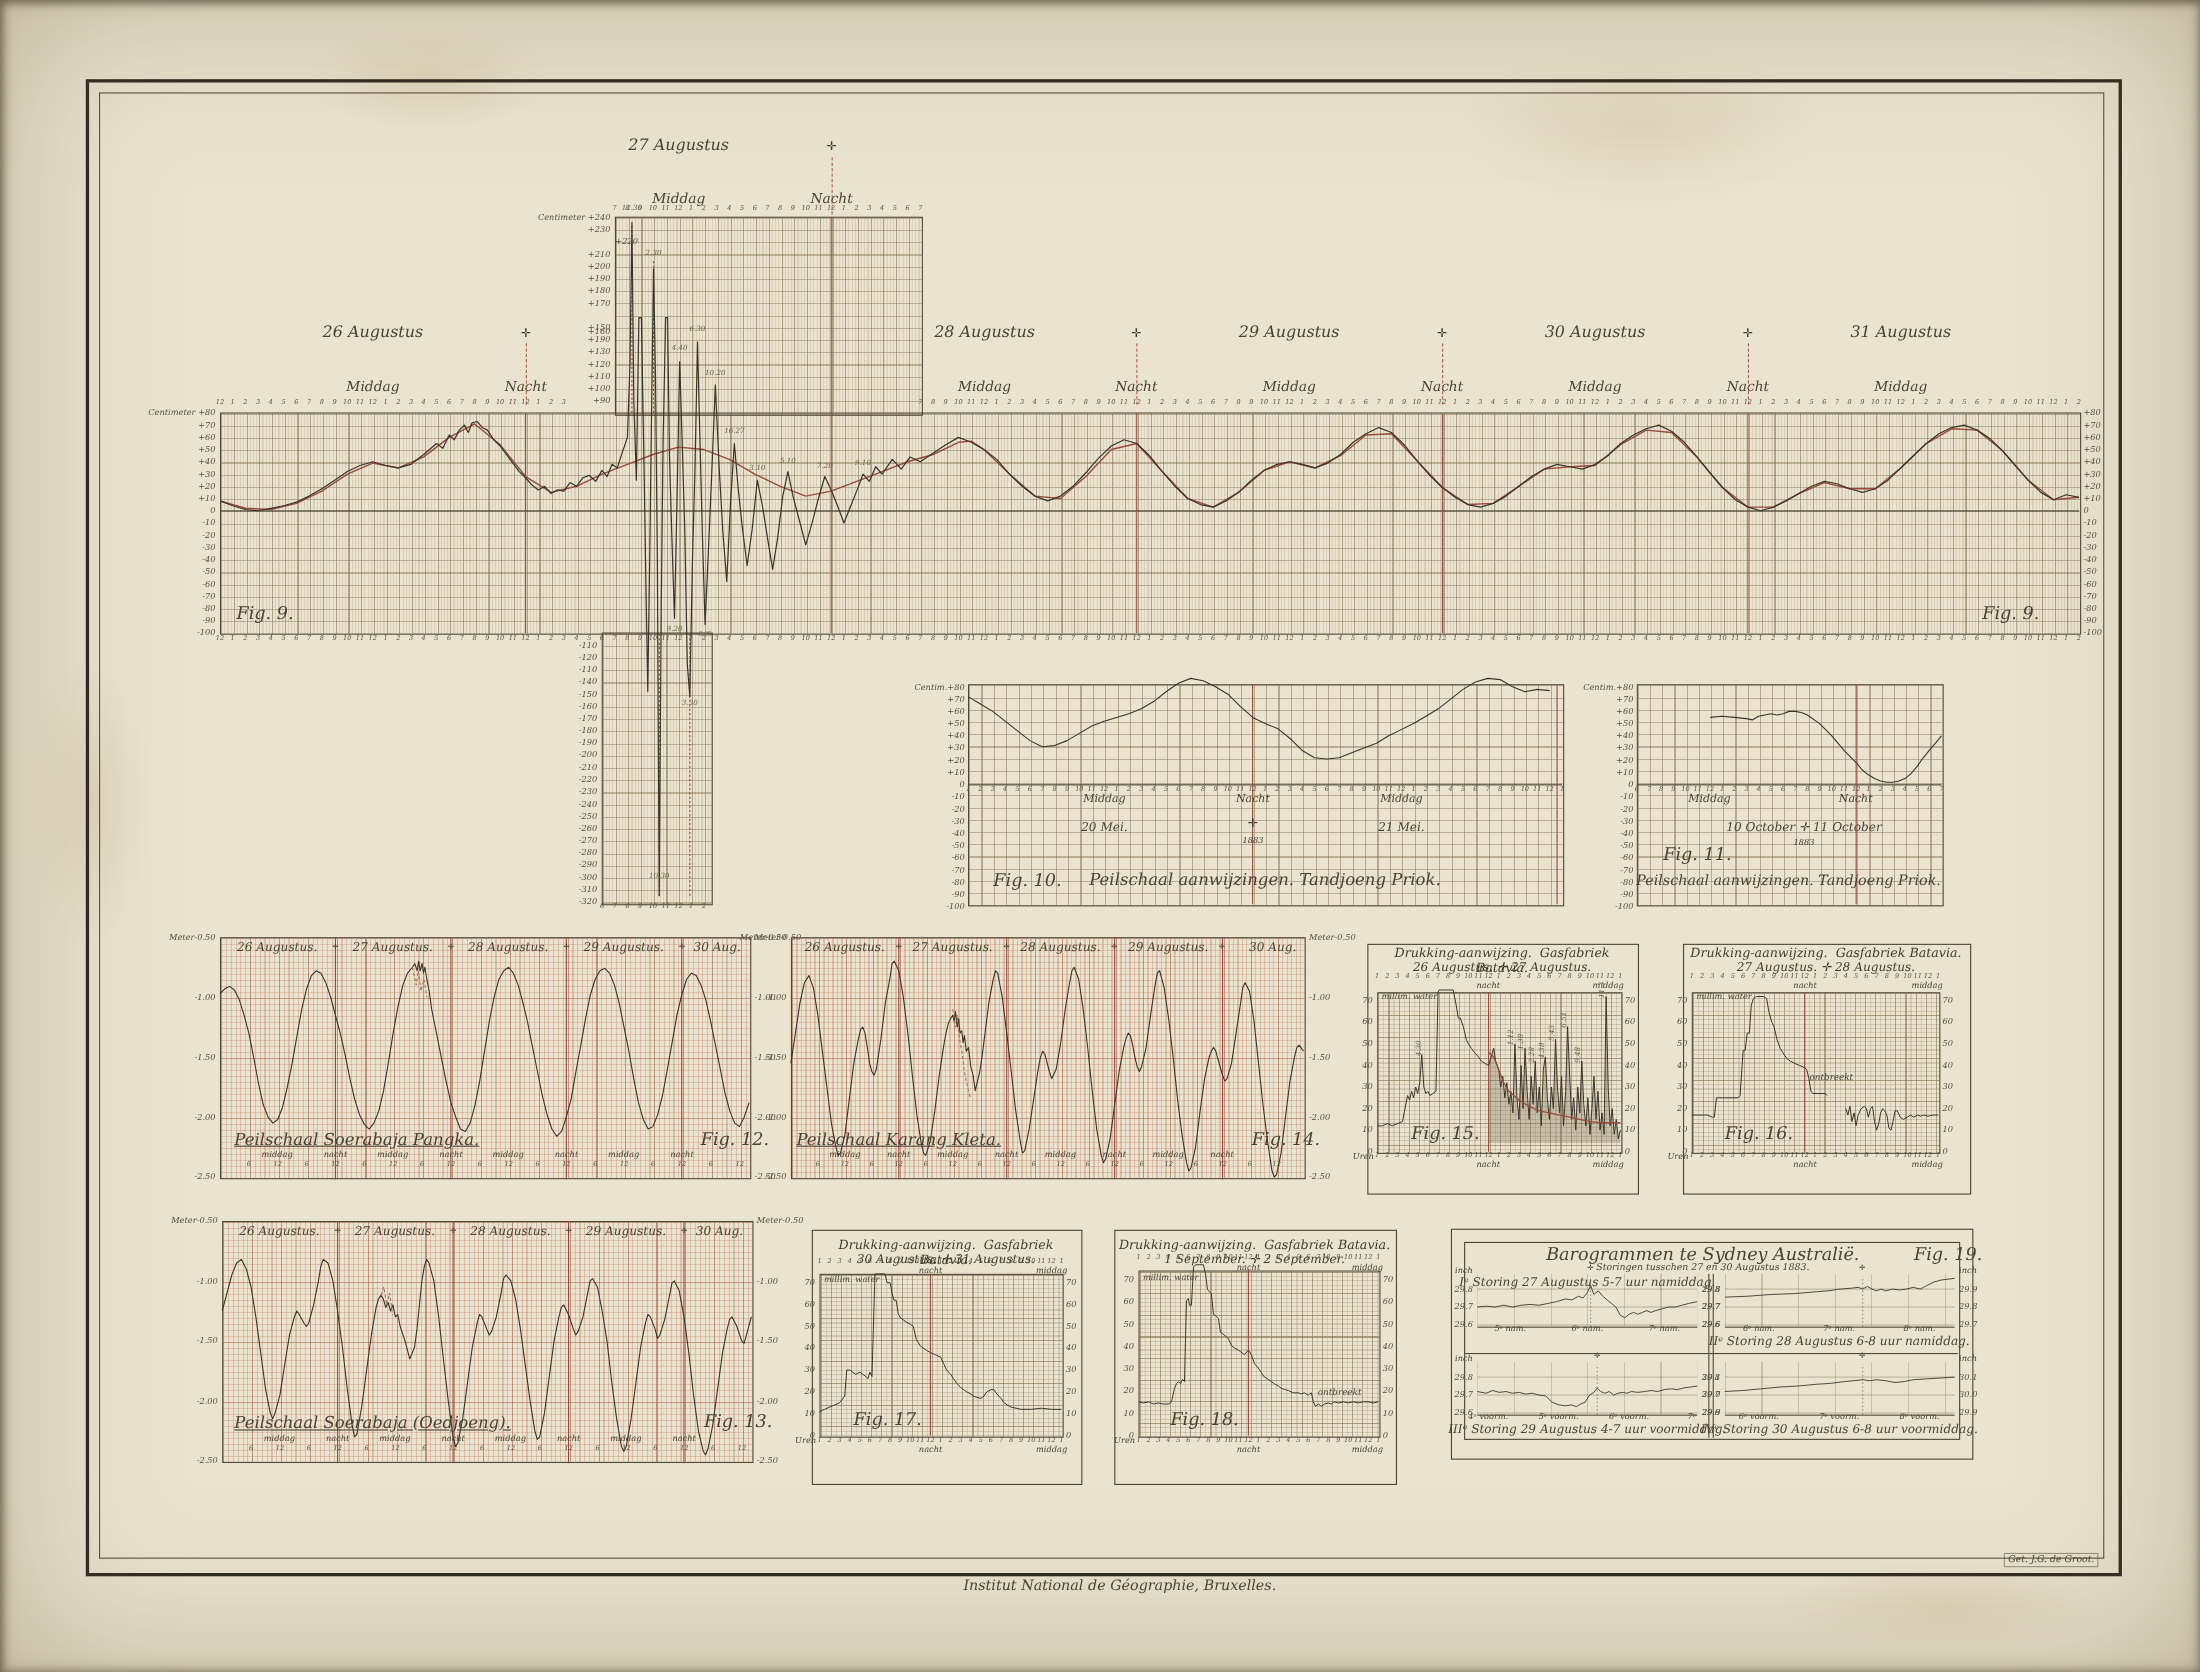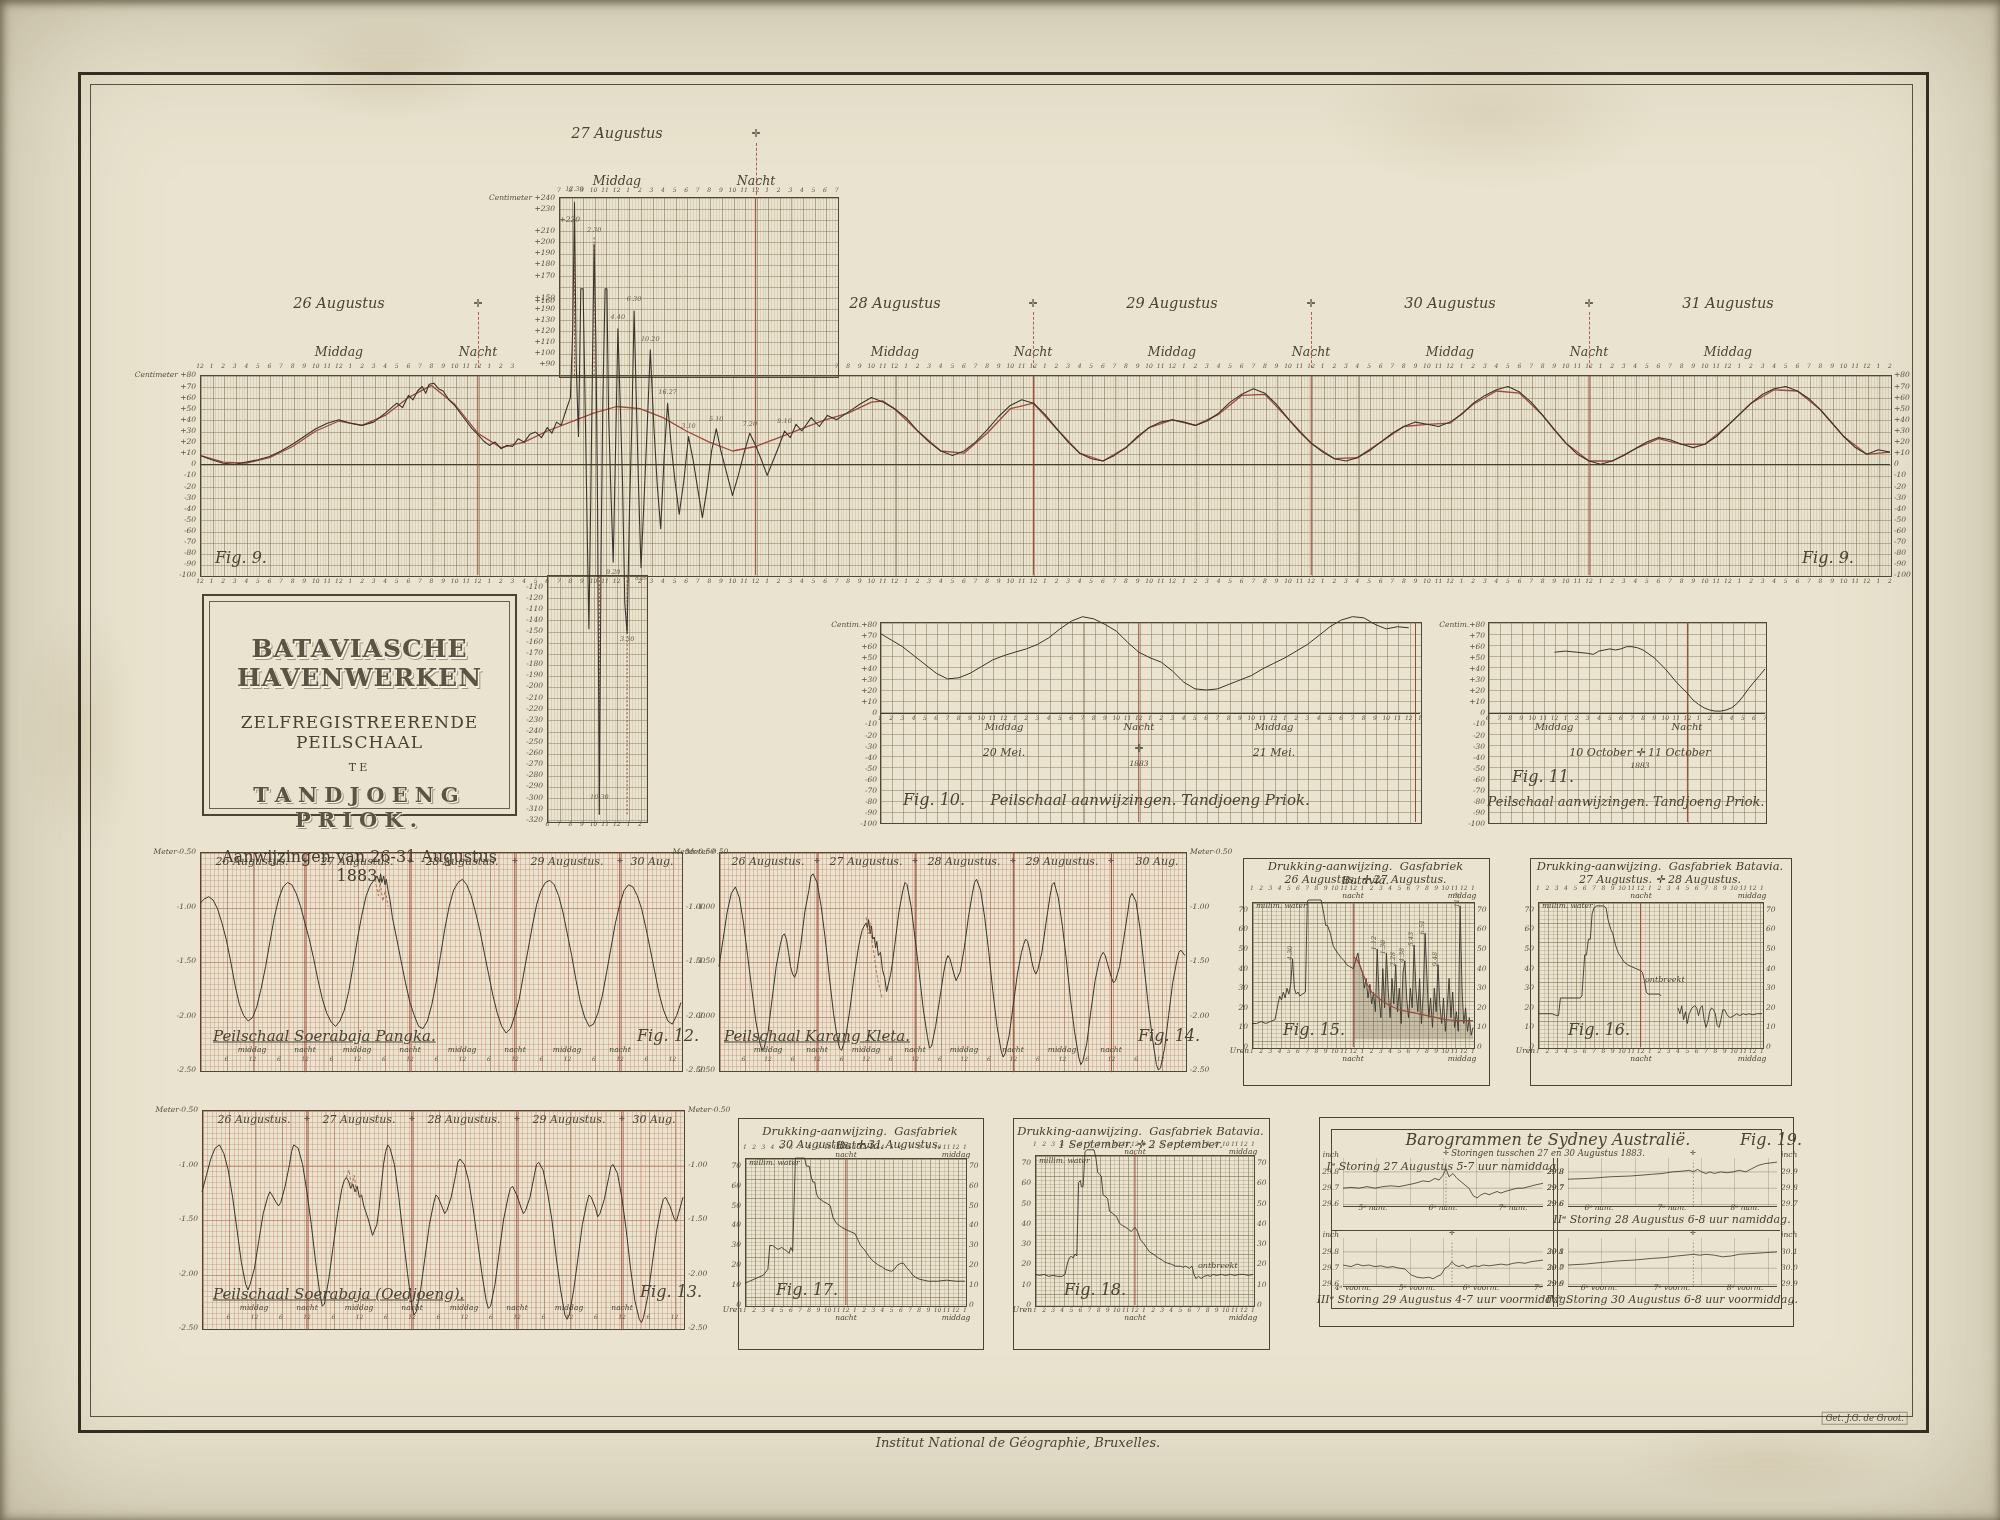--- a/index.html
+++ b/index.html
@@ -321,29 +321,20 @@
         <g>
           <line x1="0" y1="13.883333333333024" x2="209" y2="13.883333333333024" stroke="rgba(120,105,78,.55)" stroke-width="0.7"></line>
           <line x1="0" y1="30.216666666666743" x2="209" y2="30.216666666666743" stroke="rgba(120,105,78,.55)" stroke-width="0.7"></line>
           <line x1="0" y1="46.550000000000466" x2="209" y2="46.550000000000466" stroke="rgba(120,105,78,.55)" stroke-width="0.7"></line>
           <line x1="125.39999999999999" y1="48.183333333333486" x2="125.39999999999999" y2="2.4499999999995357" stroke="#7a6f58" stroke-width="0.7" stroke-dasharray="1.5 2"></line>
           <path d="M0.0 27.0L16.7 26.1L33.4 24.5L50.2 22.9L66.9 22.0L83.6 20.4L96.1 19.6L108.7 18.0L117.0 17.2L125.4 16.3L131.7 17.2L137.9 16.3L146.3 17.2L154.7 18.8L163.0 18.0L171.4 16.3L183.9 15.5L196.5 14.7L209.0 13.9" fill="none" stroke="#3a352b" stroke-width="0.8" stroke-linejoin="round"></path>
         </g>
       </svg>
     </div>
 
-  <div id="tb">
-    <div id="tbi">
-      <div class="tl1">BATAVIASCHE HAVENWERKEN</div>
-      <div class="tl2">ZELFREGISTREERENDE PEILSCHAAL</div>
-      <div class="tl3">TE</div>
-      <div class="tl4">TANDJOENG PRIOK.</div>
-      <div class="tl5">Aanwijzingen van 26-31 Augustus 1883.</div>
-    </div>
-  </div>
 
   <div class="lb figl tl" style="left:215px;top:558px">Fig. 9.</div>
   <div class="lb figl tl" style="left:1802px;top:558px">Fig. 9.</div>
   <div class="lb figl tl" style="left:903px;top:800px">Fig. 10.</div>
   <div class="lb cap" style="left:1150px;top:800px">Peilschaal aanwijzingen. Tandjoeng Priok.</div>
   <div class="lb dsm" style="left:1004px;top:752px">20 Mei.</div>
   <div class="lb w" style="left:1139px;top:764px">1883</div>
   <div class="lb dsm" style="left:1274px;top:752px">21 Mei.</div>
   <div class="lb figl tl" style="left:1512px;top:777px">Fig. 11.</div>
   <div class="lb cap" style="left:1626px;top:801px;font-size:13px">Peilschaal aanwijzingen.  Tandjoeng Priok.</div>

